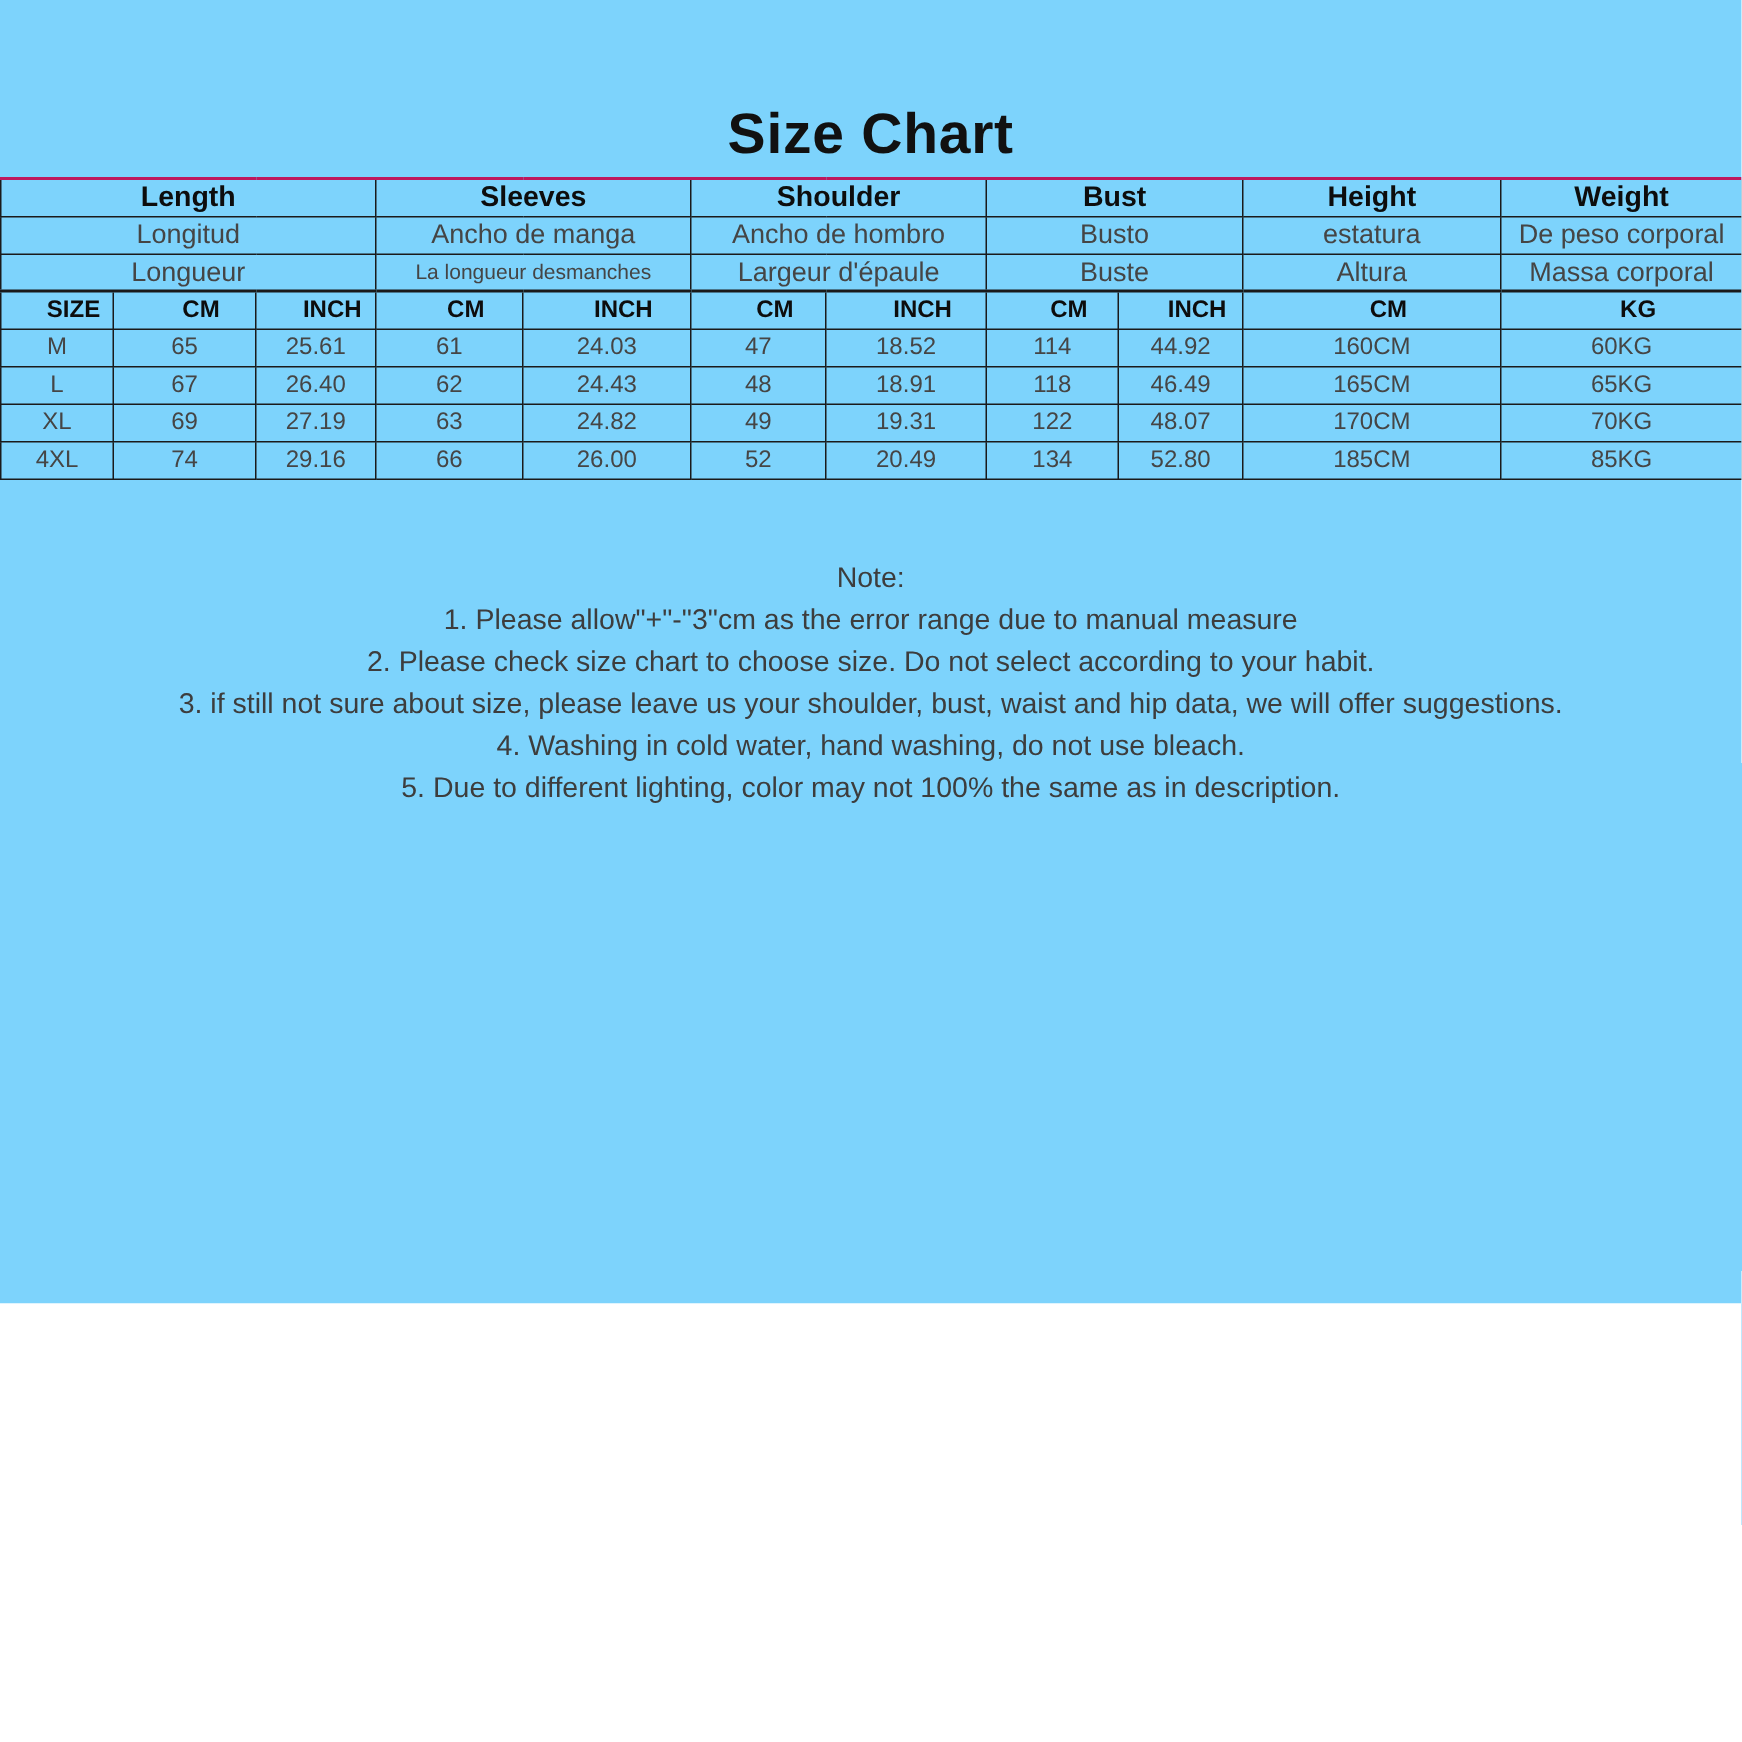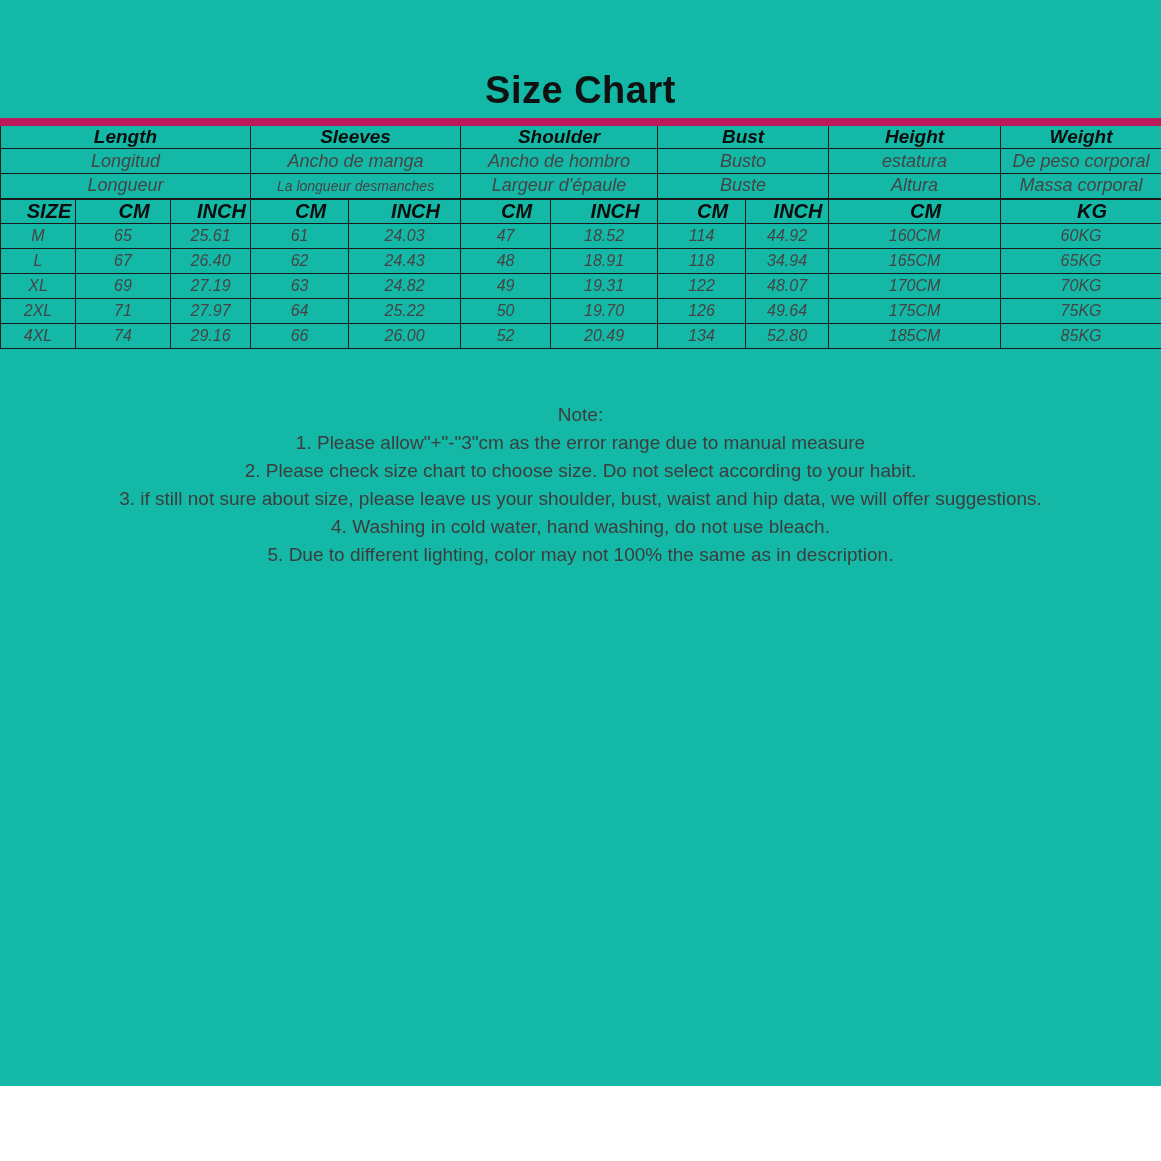--- a/index.html
+++ b/index.html
@@ -1,40 +1,39 @@
 <!DOCTYPE html>
 <html><head>
 <meta charset="utf-8">
 <style>
   * { box-sizing: border-box; }
   html, body { margin: 0; padding: 0; background: #ffffff; }
   .page {
     width: 1161px;
-    height: 1086px;
-    background: #14b8a6;
+    height: 869px;
+    background: #7dd3fc;
     font-family: "Liberation Sans", "DejaVu Sans", sans-serif;
     overflow: hidden;
   }
   .title {
     margin: 0;
     padding-top: 68px;
     text-align: center;
     font-size: 38px;
     line-height: 44px;
     font-weight: bold;
     color: #111111;
     letter-spacing: 0.5px;
   }
   table.size-chart {
     width: 1161px;
     margin-top: 6px;
     border-collapse: collapse;
     table-layout: fixed;
-    border-top: 8px solid #be185d;
-    font-style: italic;
+    border-top: 2px solid #be185d;
   }
   table.size-chart td,
   table.size-chart th {
     border: 1px solid #1a1a1a;
     height: 25px;
     padding: 0 2px;
     text-align: center;
     vertical-align: middle;
     white-space: nowrap;
     overflow: hidden;
@@ -44,21 +43,21 @@
     font-size: 19px;
     font-weight: bold;
     color: #0d0d0d;
   }
   tr.row-lang td {
     font-size: 18px;
     color: #454545;
   }
   tr.row-lang td.cell-small { font-size: 14px; margin-top: 39px; }
   tr.row-units th {
-    font-size: 20px;
+    font-size: 16px;
     font-weight: bold;
     color: #0d0d0d;
     border-top: 2px solid #1a1a1a;
     padding-left: 24px;
   }
   tr.row-data td {
     font-size: 16px;
     color: #454545;
   }
   .notes {
@@ -143,49 +142,36 @@
       </tr>
       <tr class="row-data">
         <td>L</td>
         <td>67</td>
         <td>26.40</td>
         <td>62</td>
         <td>24.43</td>
         <td>48</td>
         <td>18.91</td>
         <td>118</td>
-        <td>34.94</td>
+        <td>46.49</td>
         <td>165CM</td>
         <td>65KG</td>
       </tr>
       <tr class="row-data">
         <td>XL</td>
         <td>69</td>
         <td>27.19</td>
         <td>63</td>
         <td>24.82</td>
         <td>49</td>
         <td>19.31</td>
         <td>122</td>
         <td>48.07</td>
         <td>170CM</td>
         <td>70KG</td>
-      </tr>
-      <tr class="row-data">
-        <td>2XL</td>
-        <td>71</td>
-        <td>27.97</td>
-        <td>64</td>
-        <td>25.22</td>
-        <td>50</td>
-        <td>19.70</td>
-        <td>126</td>
-        <td>49.64</td>
-        <td>175CM</td>
-        <td>75KG</td>
       </tr>
       <tr class="row-data">
         <td>4XL</td>
         <td>74</td>
         <td>29.16</td>
         <td>66</td>
         <td>26.00</td>
         <td>52</td>
         <td>20.49</td>
         <td>134</td>

